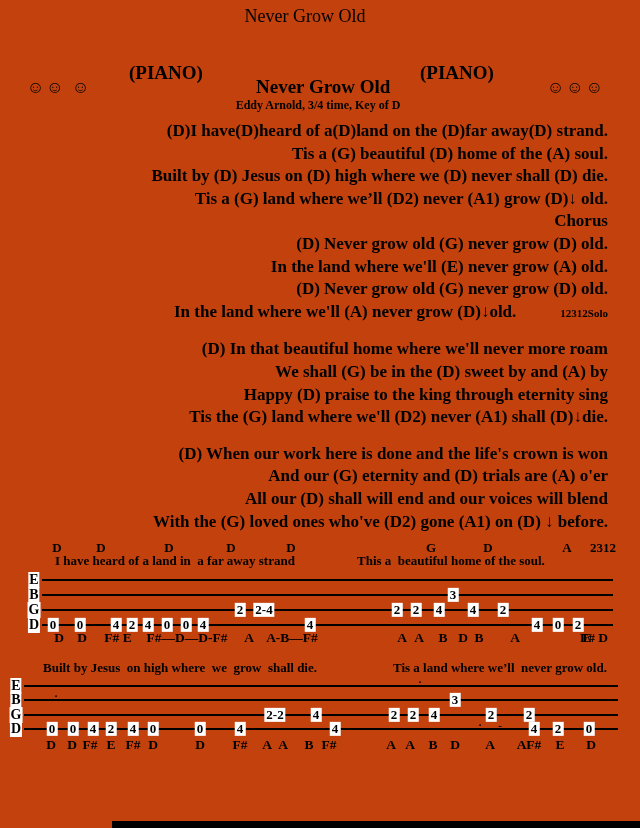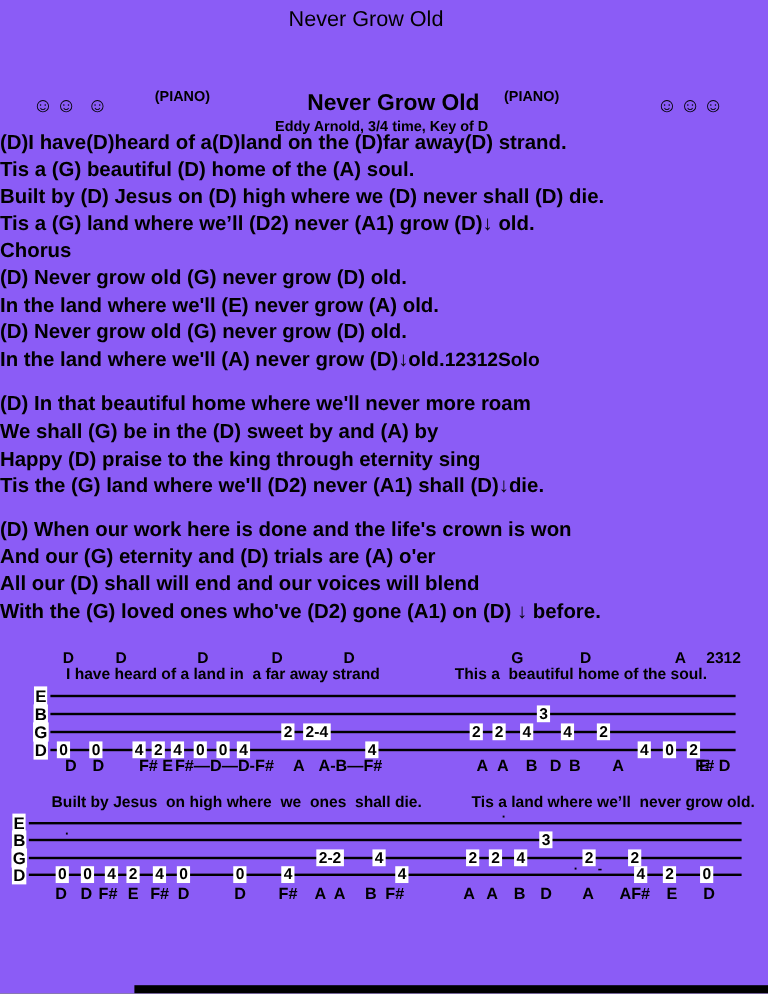--- a/index.html
+++ b/index.html
@@ -1,29 +1,29 @@
 <!DOCTYPE html>
 <html><head>
 <meta charset="utf-8">
 <style>
   html,body{margin:0;padding:0;background:#888;}
-  #page{position:relative;width:640px;height:828px;background:#8b5cf6;color:#000;
-        font-family:Liberation Sans, sans-serif;overflow:hidden;}
+  #page{position:relative;width:640px;height:828px;background:#c2410c;color:#000;
+        font-family:Liberation Serif, serif;overflow:hidden;}
   .doc-title{position:absolute;top:6px;left:0;width:610px;text-align:center;
              font-size:18px;font-weight:400;}
   .hdr-item{position:absolute;font-weight:bold;white-space:pre;}
   .smileys{top:78px;font-size:17px;font-weight:400;letter-spacing:2px;}
-  .piano{top:73px;font-size:12px;text-align:center;}
+  .piano{top:62px;font-size:19px;text-align:center;}
   .song-title{top:76px;font-size:19px;}
   .subtitle{position:absolute;top:98px;left:0;width:636px;text-align:center;
             font-weight:bold;font-size:12px;}
-  .lyrics-block{position:absolute;top:108px;left:0;width:608px;text-align:left;}
+  .lyrics-block{position:absolute;top:120px;left:0;width:608px;text-align:right;}
   .lyrics-section{margin:0 0 14px 0;}
   .lyric-line{font-weight:bold;font-size:17px;line-height:22.6px;white-space:pre;}
-  .small-suffix{font-size:16px;font-weight:bold;}
+  .small-suffix{font-size:11px;font-weight:bold;margin-left:44px;}
   .tab-area{position:absolute;top:0;left:0;width:640px;height:828px;}
   .tab-chord{position:absolute;transform:translate(-50%,-50%);font-weight:bold;
              font-size:13px;white-space:pre;}
   .tab-lyric{position:absolute;transform:translateY(-50%);font-weight:bold;
              font-size:13px;white-space:pre;}
   .tab-string-line{position:absolute;height:2px;background:#000;}
   .tab-string-label{position:absolute;transform:translate(-50%,-50%);
                     font-weight:bold;font-size:14px;background:#fff;padding:0 1px;}
   .tab-mark{position:absolute;transform:translate(-50%,-50%);font-weight:bold;
             font-size:13px;background:#fff;padding:0 2px;line-height:1.1;white-space:pre;}
@@ -78,21 +78,21 @@
       <span class="tab-chord" style="left: 57px; top: 548px;">D</span>
       <span class="tab-chord" style="left: 101px; top: 548px;">D</span>
       <span class="tab-chord" style="left: 169px; top: 548px;">D</span>
       <span class="tab-chord" style="left: 231px; top: 548px;">D</span>
       <span class="tab-chord" style="left: 291px; top: 548px;">D</span>
       <span class="tab-chord" style="left: 431px; top: 548px;">G</span>
       <span class="tab-chord" style="left: 488px; top: 548px;">D</span>
       <span class="tab-chord" style="left: 567px; top: 548px;">A</span>
       <span class="tab-chord" style="left: 603px; top: 548px;">2312</span>
       <span class="tab-lyric" style="left: 55px; top: 561px;">I have heard of a land in  a far away strand</span>
-      <span class="tab-lyric" style="left: 379px; top: 561px;">This a  beautiful home of the soul.</span>
+      <span class="tab-lyric" style="left: 357px; top: 561px;">This a  beautiful home of the soul.</span>
       <span class="tab-string-line" style="left: 42px; top: 579px; width: 571px;"></span>
       <span class="tab-string-label" style="left: 34px; top: 580px;">E</span>
       <span class="tab-string-line" style="left: 42px; top: 594px; width: 571px;"></span>
       <span class="tab-string-label" style="left: 34px; top: 595px;">B</span>
       <span class="tab-mark" style="left: 453px; top: 595px;">3</span>
       <span class="tab-string-line" style="left: 42px; top: 609px; width: 571px;"></span>
       <span class="tab-string-label" style="left: 34px; top: 610px;">G</span>
       <span class="tab-mark" style="left: 240px; top: 610px;">2</span>
       <span class="tab-mark" style="left: 264px; top: 610px;">2-4</span>
       <span class="tab-mark" style="left: 397px; top: 610px;">2</span>
@@ -109,33 +109,33 @@
       <span class="tab-mark" style="left: 148px; top: 625px;">4</span>
       <span class="tab-mark" style="left: 167px; top: 625px;">0</span>
       <span class="tab-mark" style="left: 186px; top: 625px;">0</span>
       <span class="tab-mark" style="left: 203px; top: 625px;">4</span>
       <span class="tab-mark" style="left: 310px; top: 625px;">4</span>
       <span class="tab-mark" style="left: 537px; top: 625px;">4</span>
       <span class="tab-mark" style="left: 558px; top: 625px;">0</span>
       <span class="tab-mark" style="left: 578px; top: 625px;">2</span>
       <span class="tab-note" style="left: 59px; top: 638px;">D</span>
       <span class="tab-note" style="left: 82px; top: 638px;">D</span>
-      <span class="tab-note" style="left: 122px; top: 638px; padding-left: 16px;">F# E</span>
+      <span class="tab-note" style="left: 110px; top: 638px; padding-left: 16px;">F# E</span>
       <span class="tab-note" style="left: 187px; top: 638px;">F#—D—D-F#</span>
       <span class="tab-note" style="left: 249px; top: 638px;">A</span>
       <span class="tab-note" style="left: 292px; top: 638px;">A-B—F#</span>
       <span class="tab-note" style="left: 402px; top: 638px;">A</span>
       <span class="tab-note" style="left: 419px; top: 638px;">A</span>
       <span class="tab-note" style="left: 443px; top: 638px;">B</span>
       <span class="tab-note" style="left: 463px; top: 638px;">D</span>
       <span class="tab-note" style="left: 479px; top: 638px;">B</span>
       <span class="tab-note" style="left: 515px; top: 638px;">A</span>
       <span class="tab-note" style="left: 550px; top: 638px; margin-left: 44px;">F# D</span>
       <span class="tab-note" style="left: 587px; top: 638px;">E</span>
-      <span class="tab-lyric" style="left: 43px; top: 668px;">Built by Jesus  on high where  we  ones  shall die.</span>
+      <span class="tab-lyric" style="left: 43px; top: 668px;">Built by Jesus  on high where  we  grow  shall die.</span>
       <span class="tab-lyric" style="left: 377px; top: 668px; margin-left: 16px;">Tis a land where we’ll  never grow old.</span>
       <span class="tab-string-line" style="left: 24px; top: 685px; width: 594px;"></span>
       <span class="tab-string-label" style="left: 16px; top: 686px;">E</span>
       <span class="tab-dot" style="left: 420px; top: 682px;">·</span>
       <span class="tab-string-line" style="left: 24px; top: 699px; width: 594px;"></span>
       <span class="tab-string-label" style="left: 16px; top: 700px;">B</span>
       <span class="tab-mark" style="left: 455px; top: 700px;">3</span>
       <span class="tab-dot" style="left: 56px; top: 696px;">·</span>
       <span class="tab-string-line" style="left: 24px; top: 714px; width: 594px;"></span>
       <span class="tab-string-label" style="left: 16px; top: 715px;">G</span>

